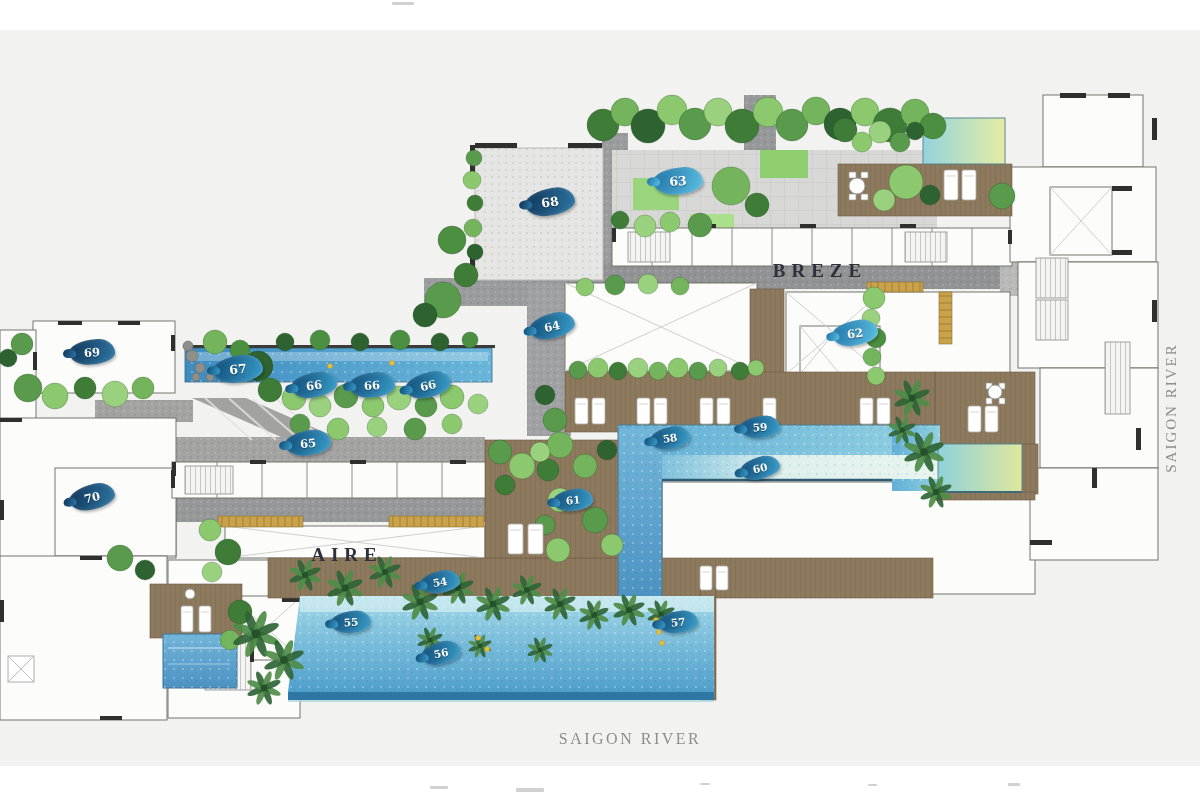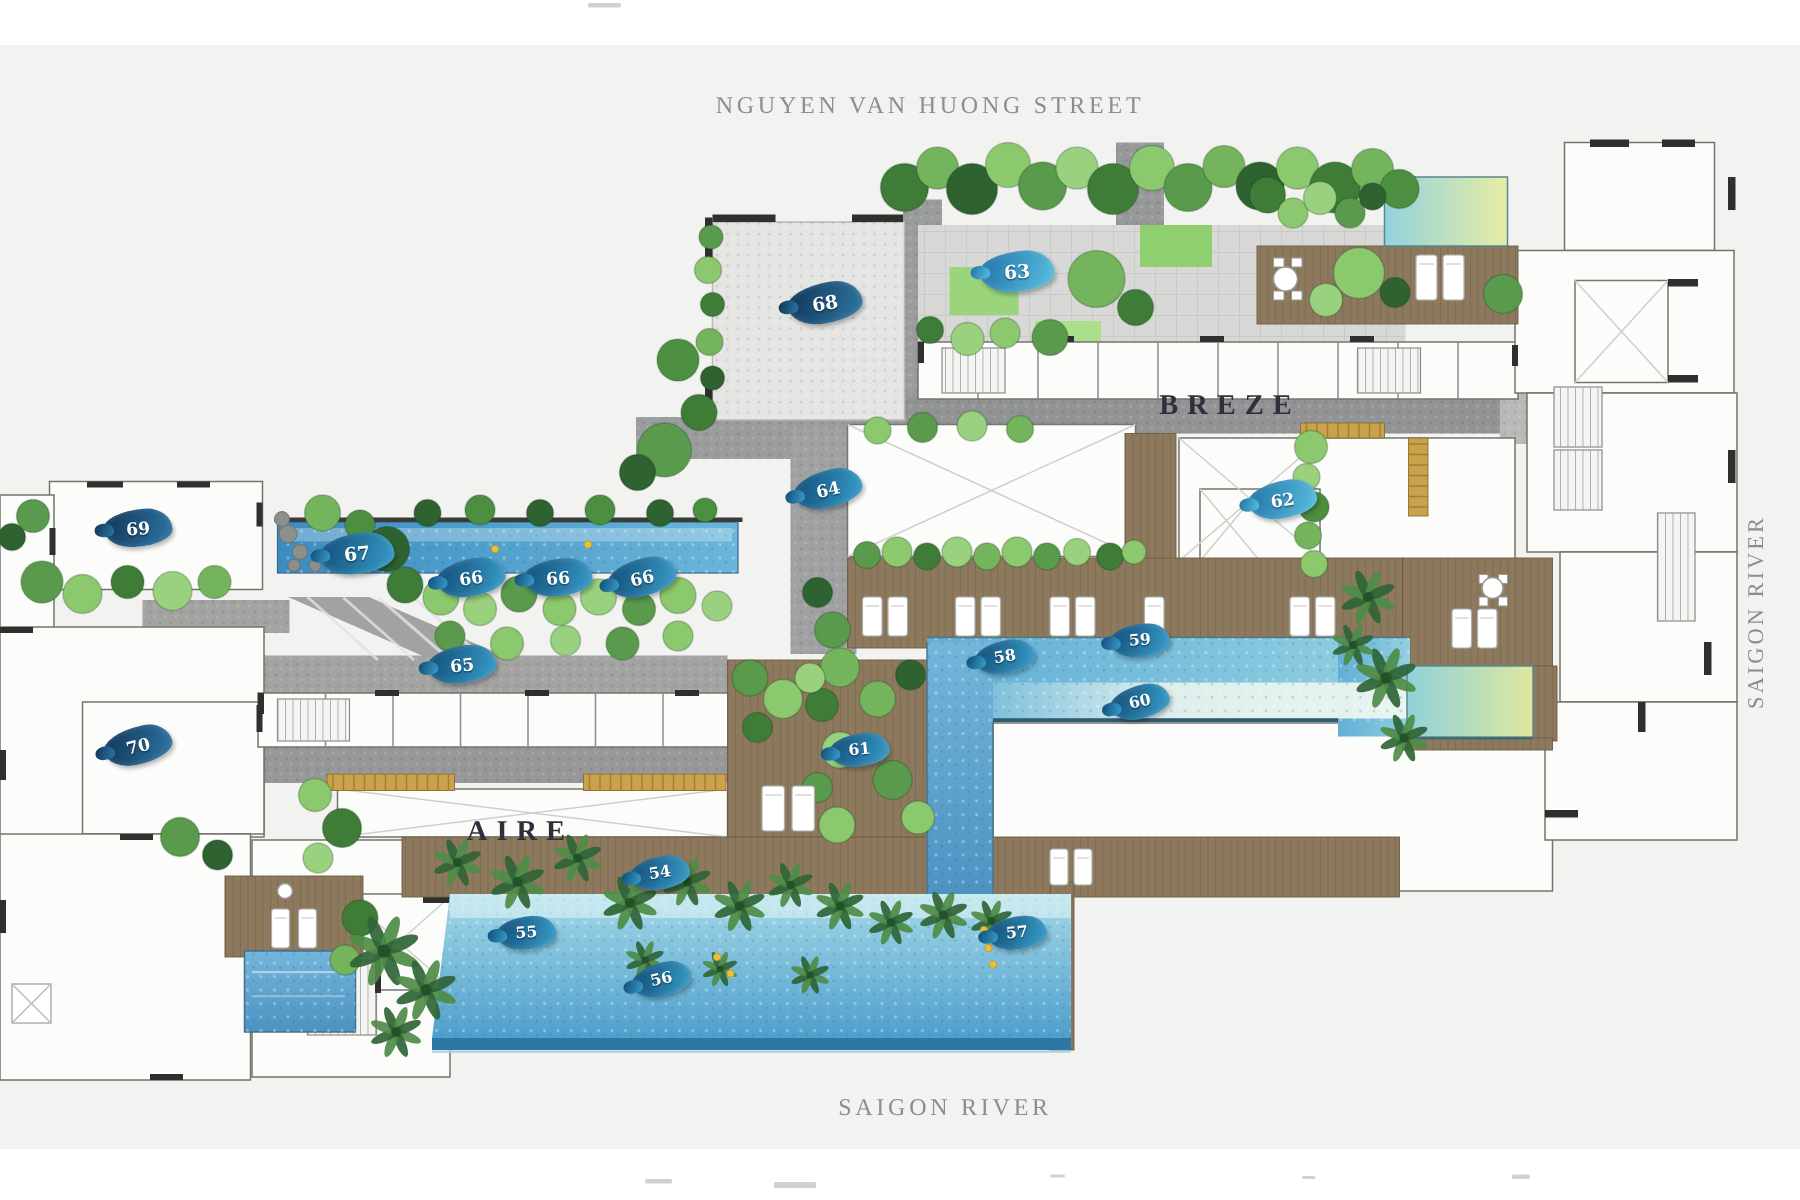--- a/index.html
+++ b/index.html
@@ -675,21 +675,20 @@
         <circle cx="392" cy="363" r="2.5" fill="#e8c13c" stroke="#b8922a" stroke-width="0.5"></circle>
         <rect x="392" y="2" width="22" height="3" fill="#666666" opacity="0.3" rx="1"></rect>
         <rect x="430" y="786" width="18" height="3" fill="#666666" opacity="0.3" rx="1"></rect>
         <rect x="516" y="788" width="28" height="4" fill="#666666" opacity="0.3" rx="1"></rect>
         <rect x="700" y="783" width="10" height="2" fill="#666666" opacity="0.3" rx="1"></rect>
         <rect x="868" y="784" width="9" height="2" fill="#666666" opacity="0.3" rx="1"></rect>
         <rect x="1008" y="783" width="12" height="3" fill="#666666" opacity="0.3" rx="1"></rect>
       </g>
     </svg>
 
-  <div class="lbl street">NGUYEN VAN HUONG STREET</div>
   <div class="lbl tower breze">BREZE</div>
   <div class="lbl tower aire">AIRE</div>
   <div class="lbl river-r">SAIGON RIVER</div>
   <div class="lbl river-b">SAIGON RIVER</div>
 
   <div class="markers-layer">
       <div class="marker mid sm" style="left: 440px; top: 582px; transform: translate(-50%, -50%) rotate(-9deg);">54</div>
       <div class="marker mid sm" style="left: 351px; top: 622px; transform: translate(-50%, -50%) rotate(-4deg);">55</div>
       <div class="marker mid sm" style="left: 441px; top: 653px; transform: translate(-50%, -50%) rotate(-13deg);">56</div>
       <div class="marker mid sm" style="left: 678px; top: 622px; transform: translate(-50%, -50%) rotate(-6deg);">57</div>

